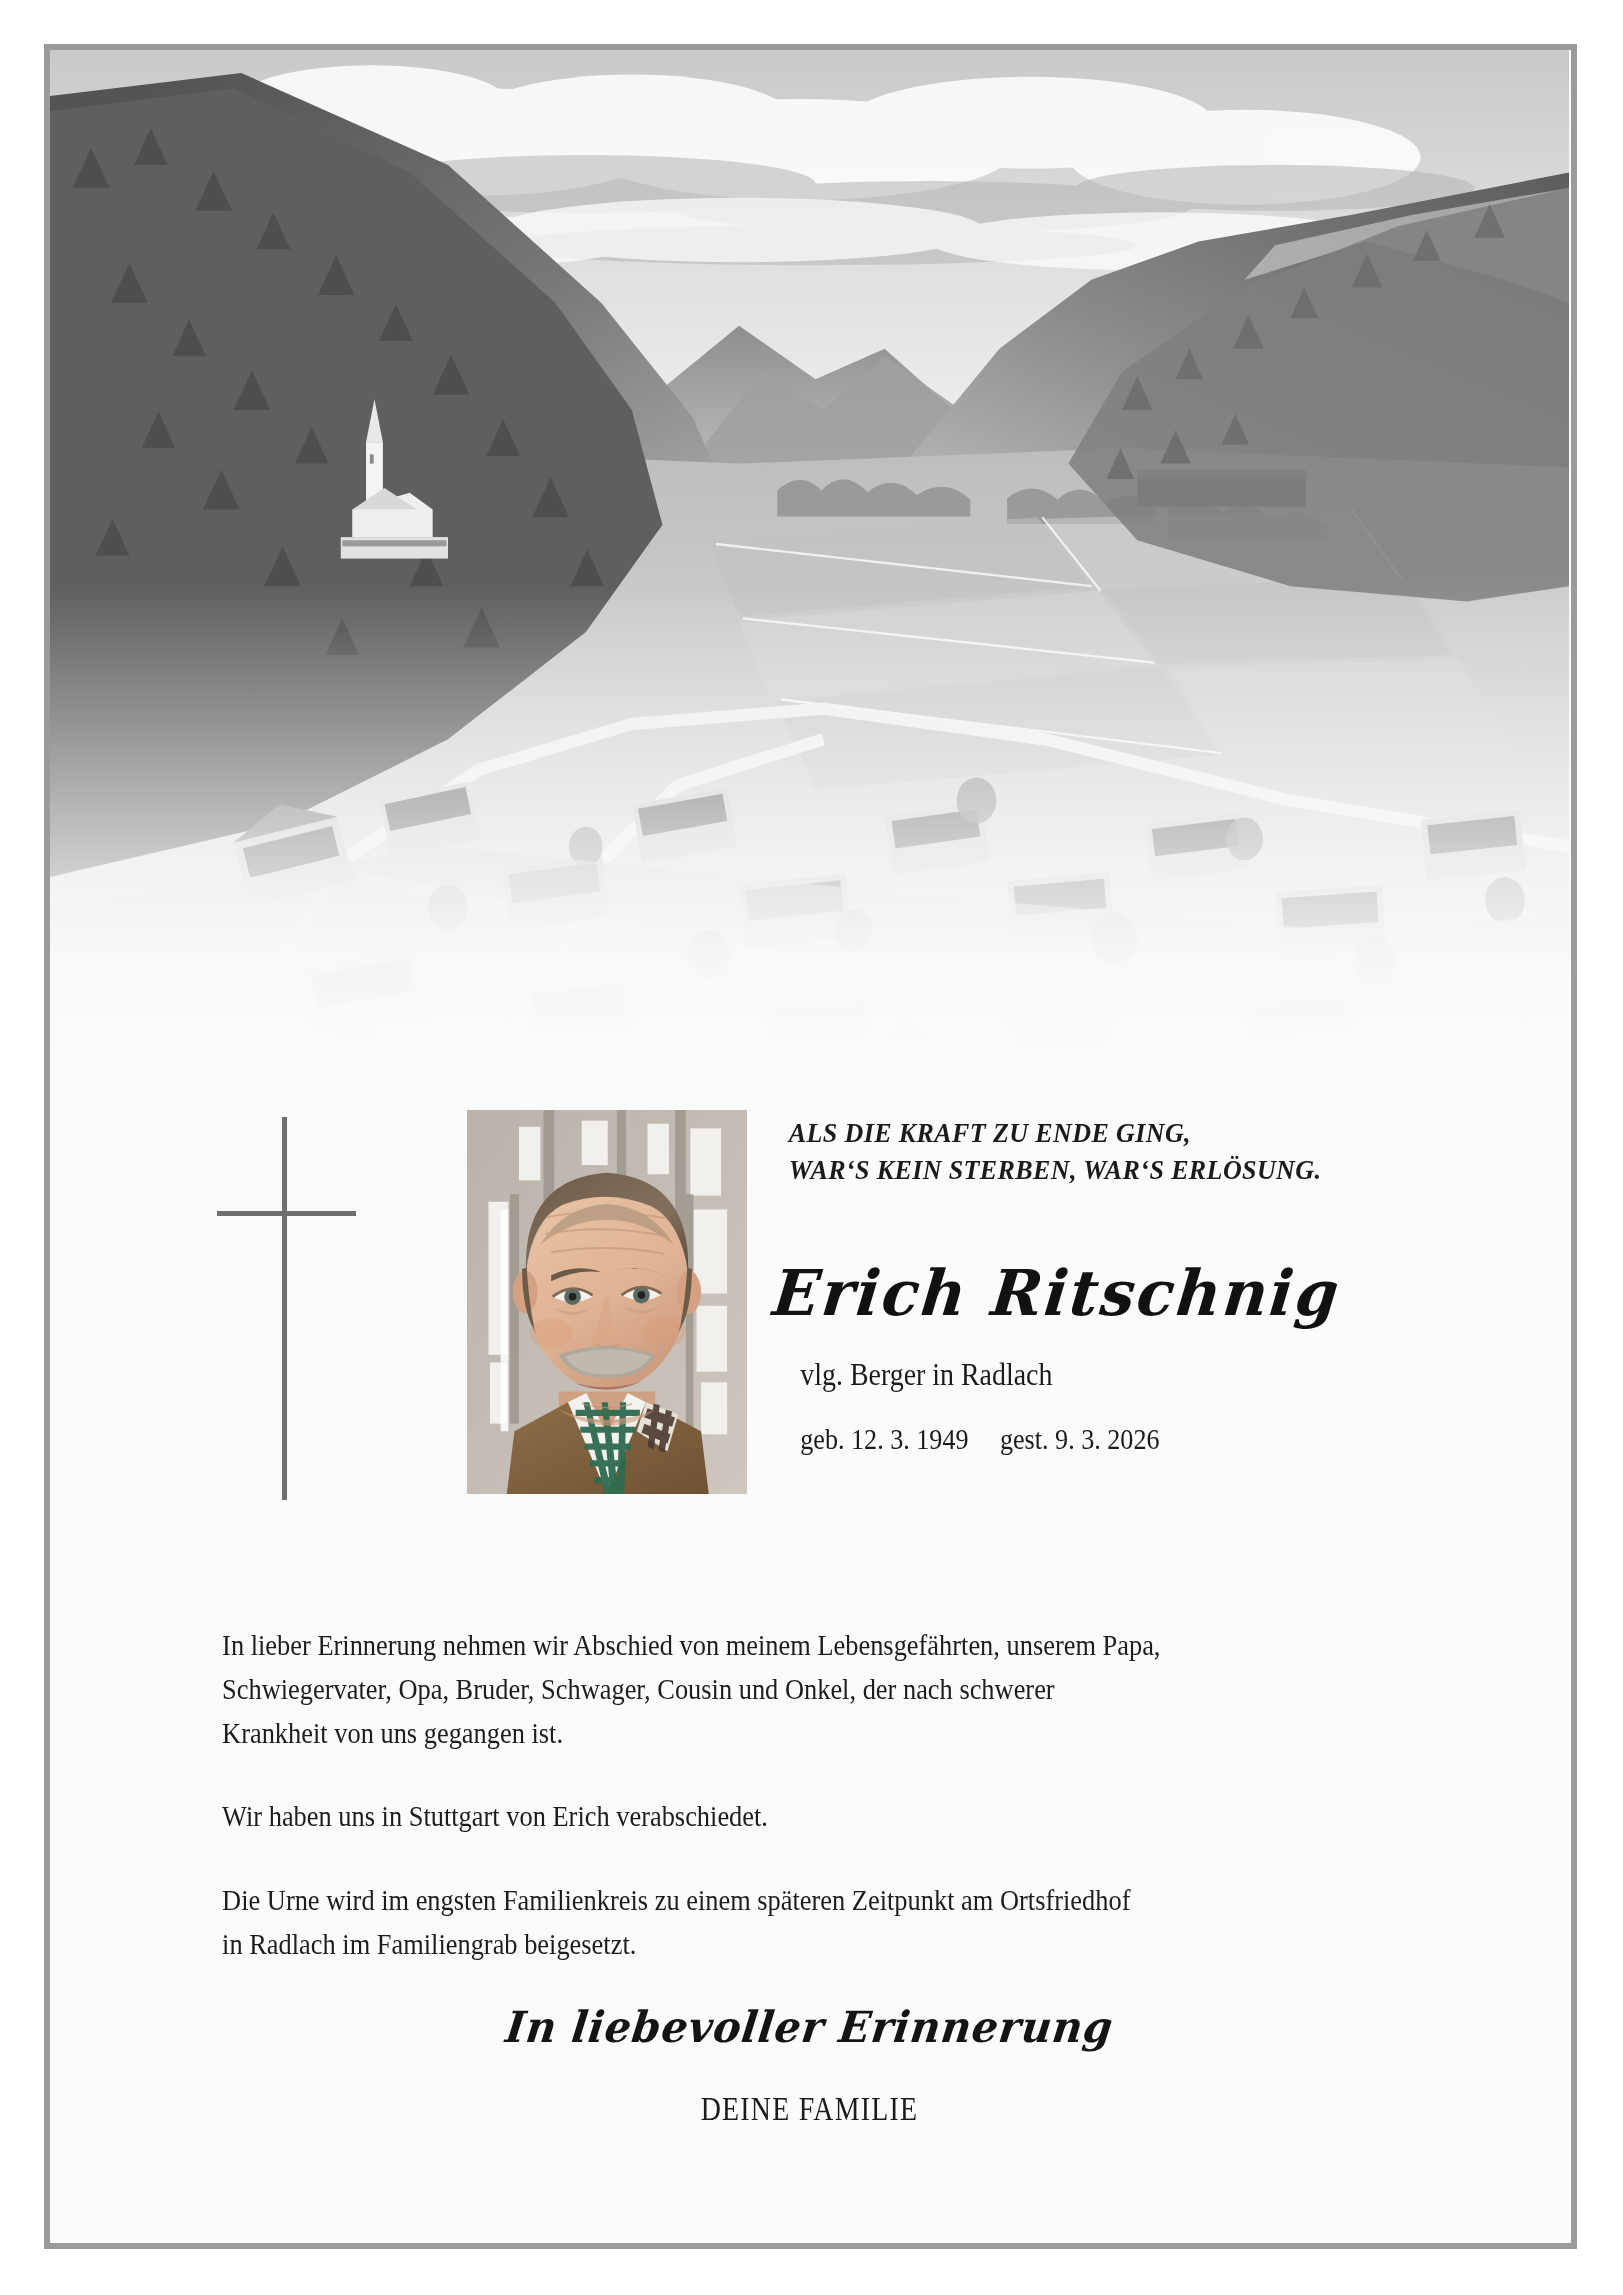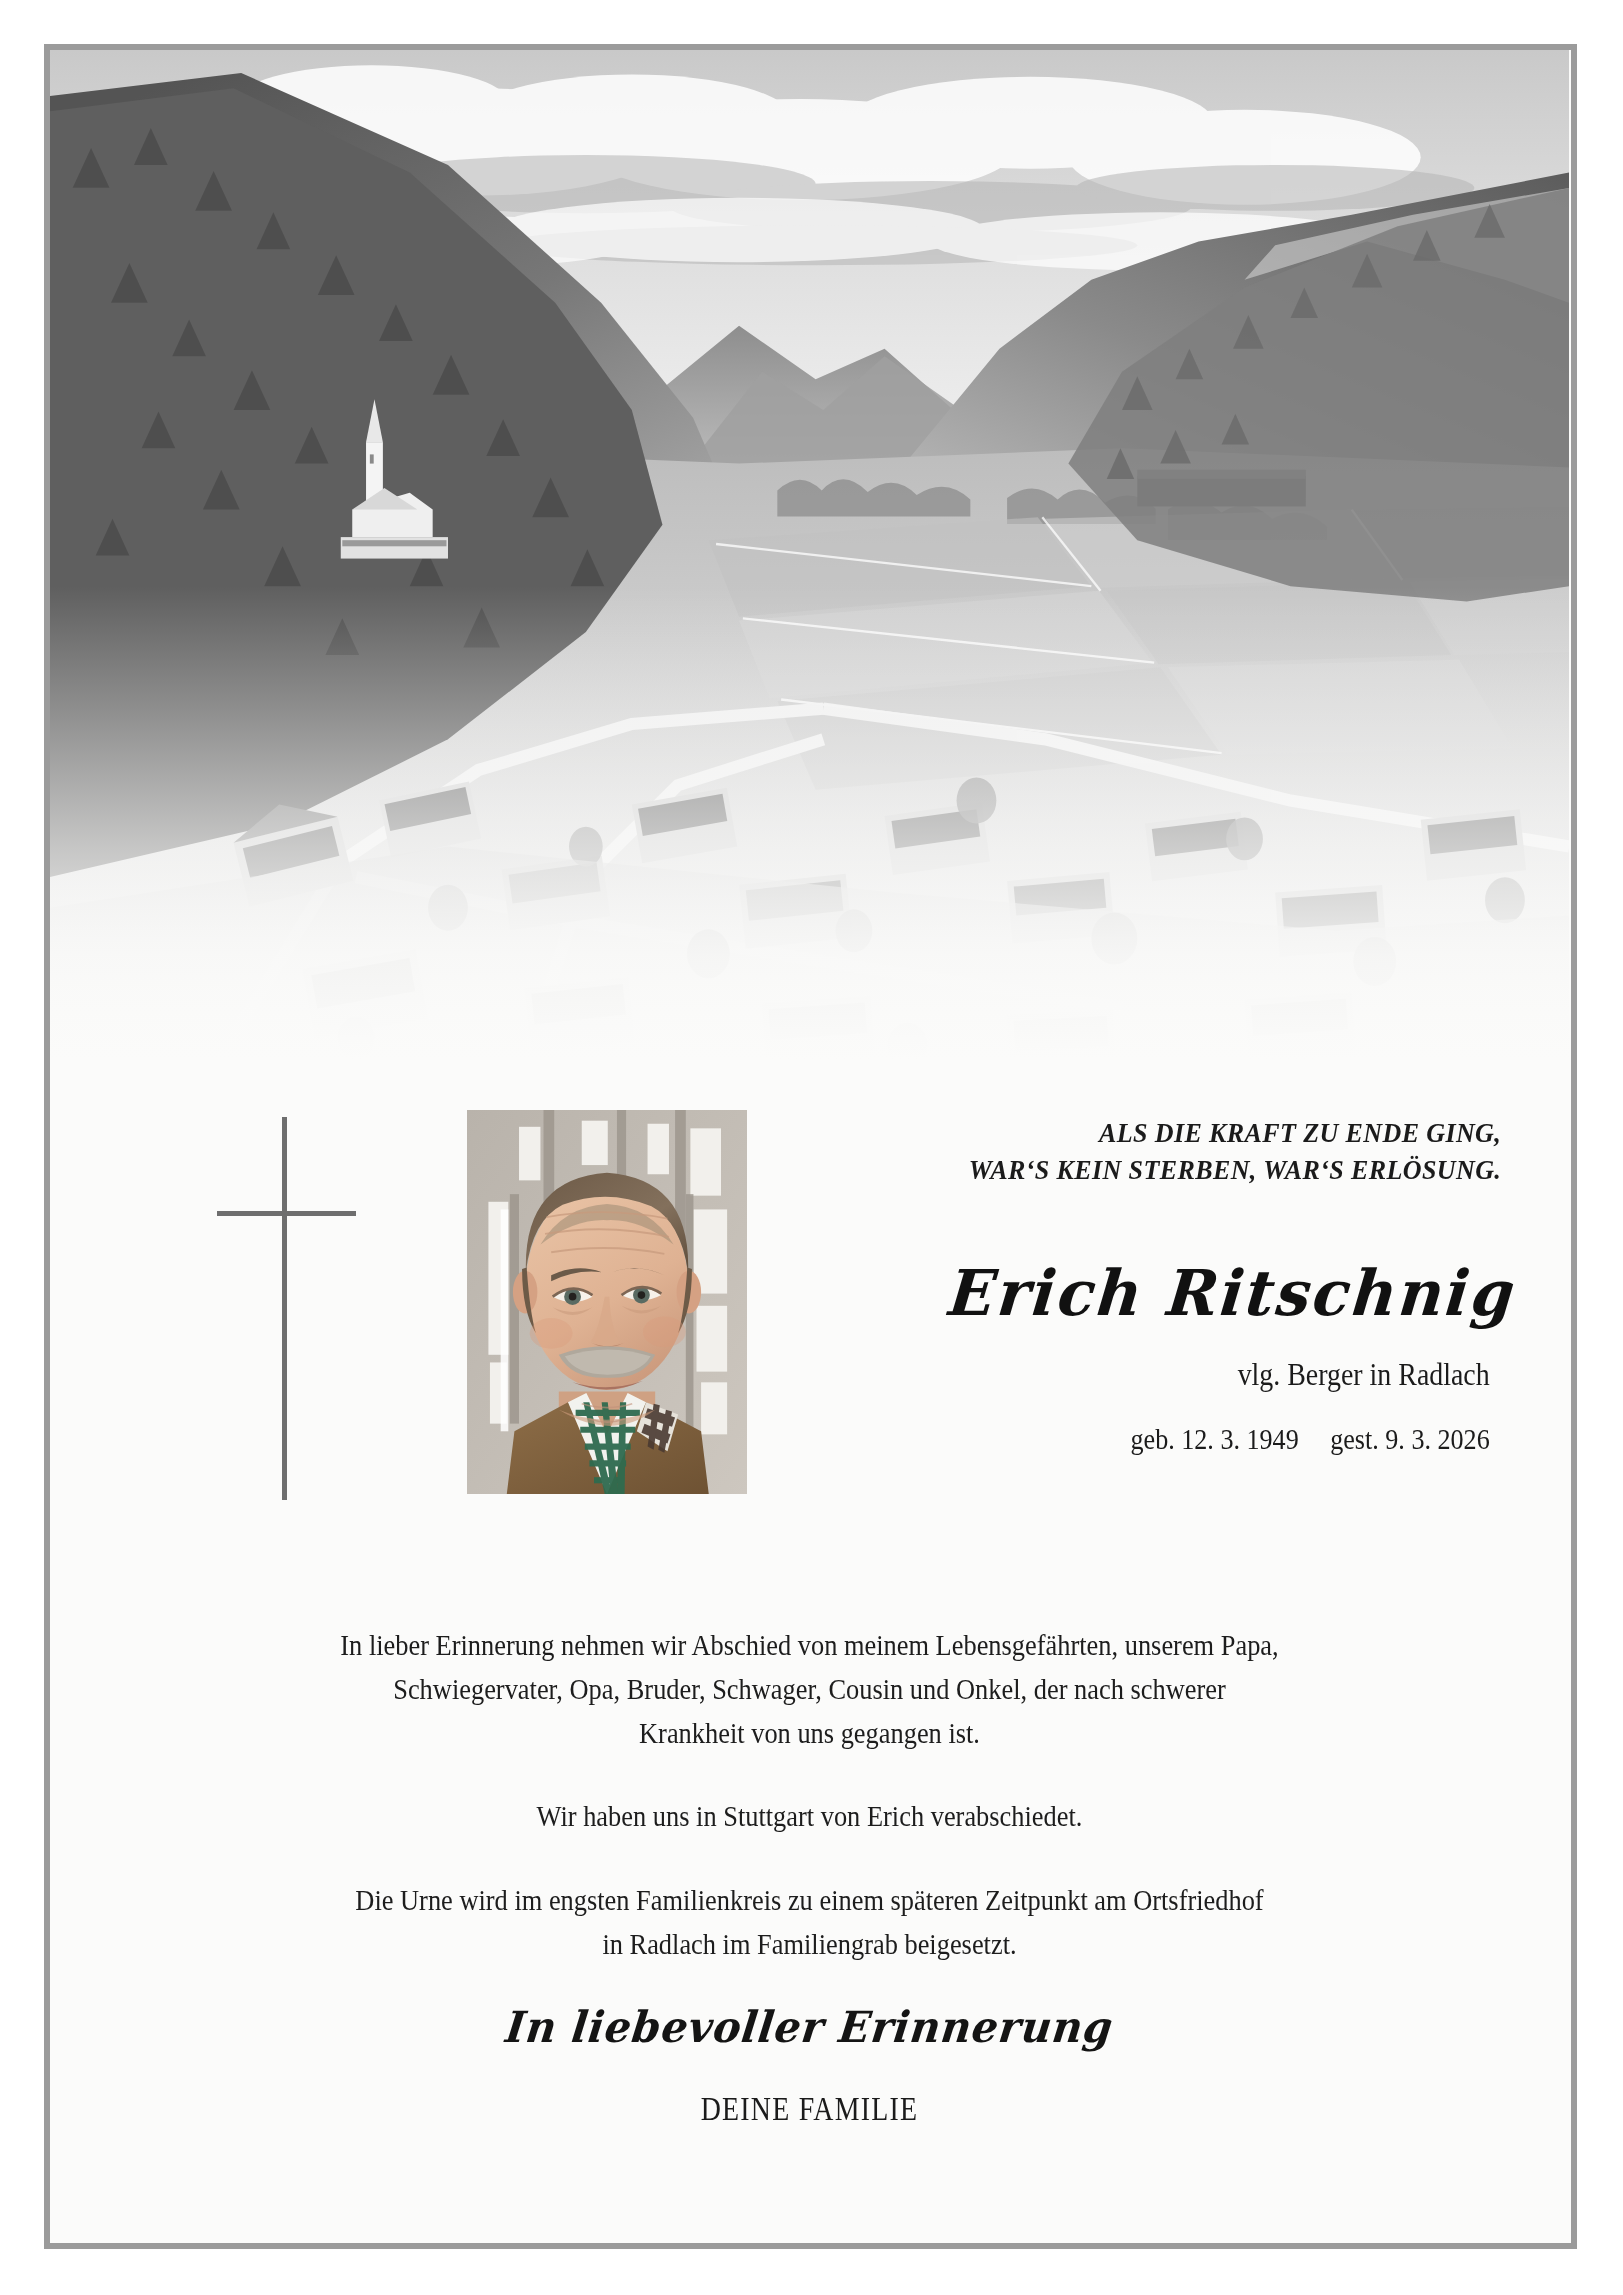--- a/index.html
+++ b/index.html
@@ -84,21 +84,21 @@
     overflow: hidden;
     background: #cfcdc8;
   }
   .portrait svg { display: block; width: 100%; height: 100%; }
 
   .textcol {
     position: absolute;
     left: 712px;
     top: 1064px;
     width: 766px;
-    text-align: right;
+    text-align: left;
   }
 
   .quote {
     font-family: "Liberation Serif", serif;
     font-style: italic;
     font-weight: 600;
     font-size: 28px;
     line-height: 1.33;
     letter-spacing: 0.4px;
     color: #1b1b1b;
@@ -137,21 +137,21 @@
     transform: scaleX(0.9);
   }
   .dates .gap { display: inline-block; width: 35px; }
 
   
   .body-text {
     position: absolute;
     left: 92px;
     top: 1573px;
     width: 1335px;
-    text-align: center;
+    text-align: left;
     font-family: "Liberation Serif", serif;
     font-size: 30px;
     line-height: 1.46;
     color: #1d1d1d;
   }
   .body-text p {
     margin: 0 0 40px 0;
     white-space: pre-line;
     transform: scaleX(0.88);
   }

